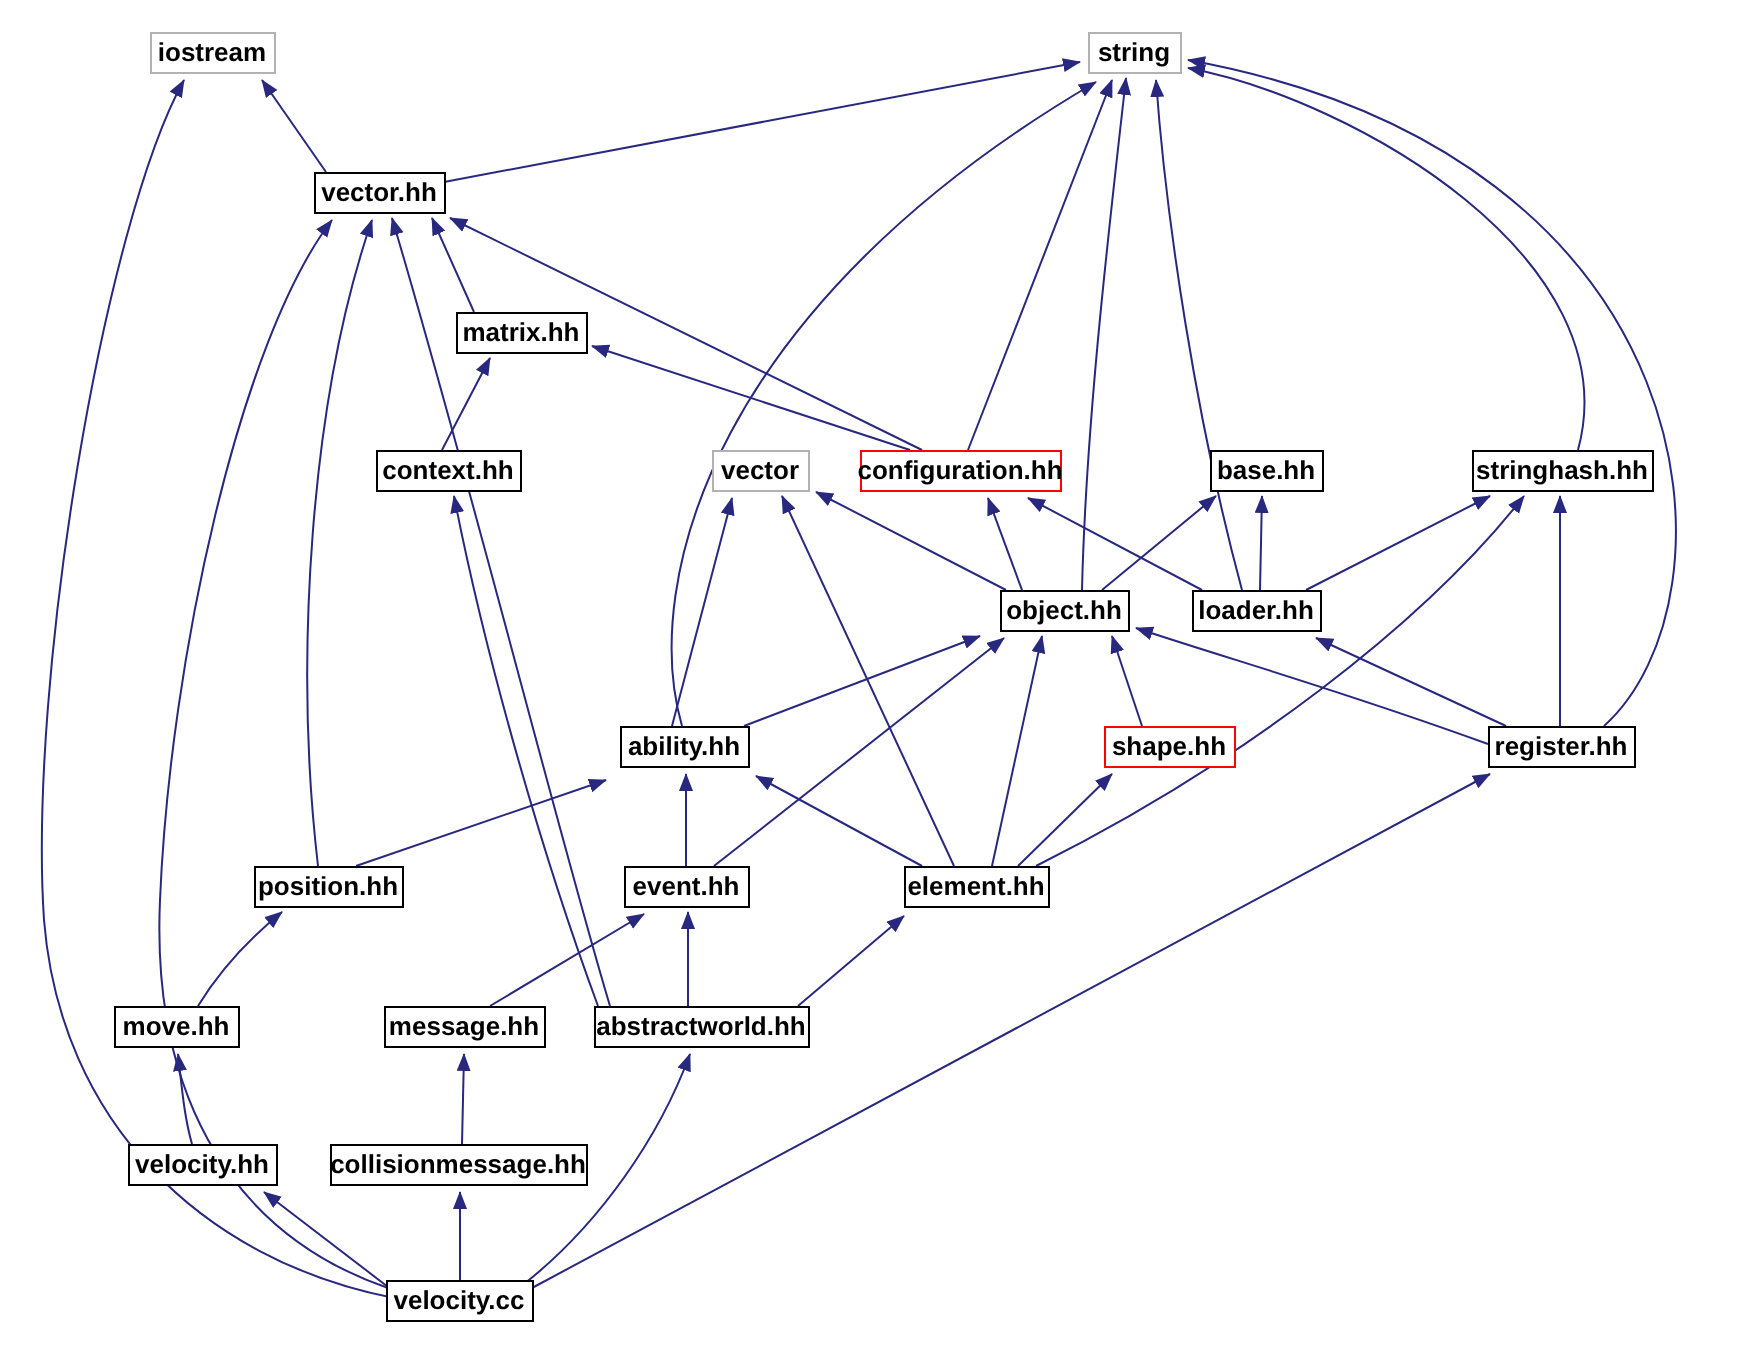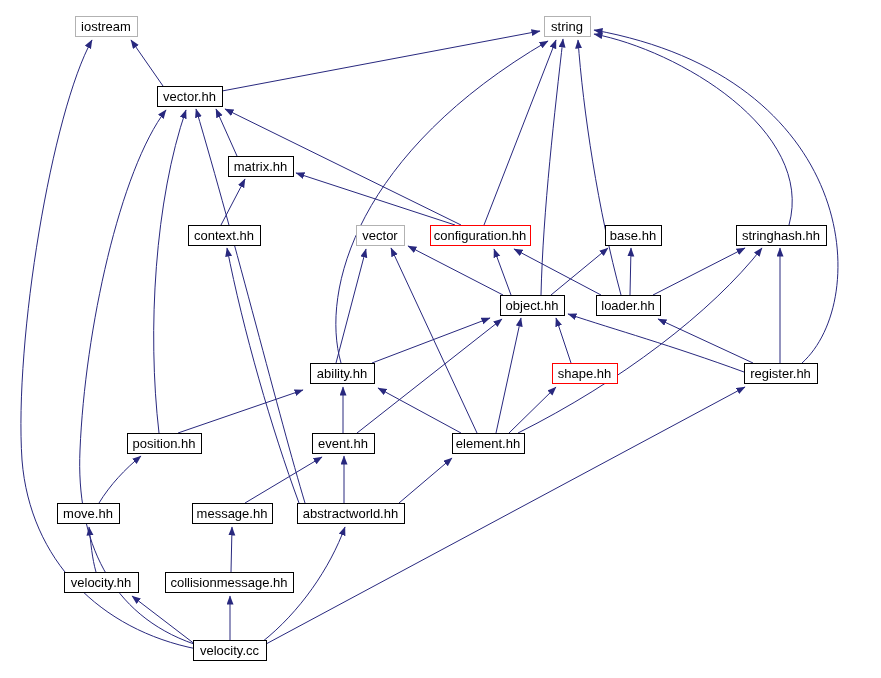--- a/index.html
+++ b/index.html
@@ -1,17 +1,17 @@
 <!DOCTYPE html>
 <html><head>
 <meta charset="utf-8">
 <style>
   html,body{margin:0;padding:0;background:#ffffff;}
   #stage{position:relative;width:881px;height:678px;background:#ffffff;overflow:hidden;
-         font-family:"Liberation Sans", sans-serif;}
+         font-family:"Liberation Sans", sans-serif;font-weight:bold;}
   #graph-svg{position:absolute;left:0;top:0;}
   .node-rect{fill:#ffffff;stroke-width:1;}
   .node-label{font-family:"Liberation Sans", sans-serif;font-size:13px;fill:#000000;
               text-anchor:middle;}
   .edge-path{fill:none;stroke-width:1;}
 </style>
 </head>
 <body>
 
 <div id="stage" style="background: rgb(255, 255, 255);">

